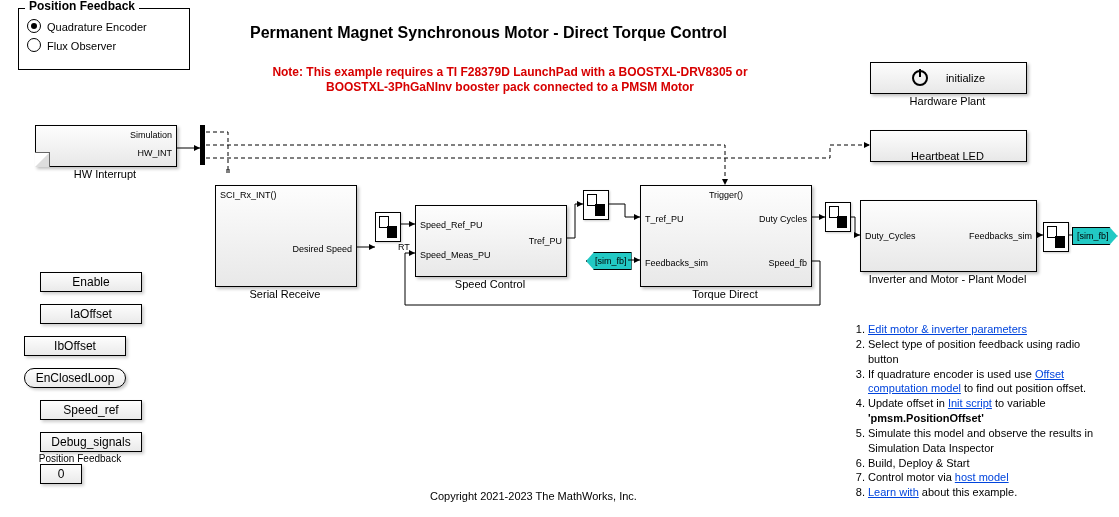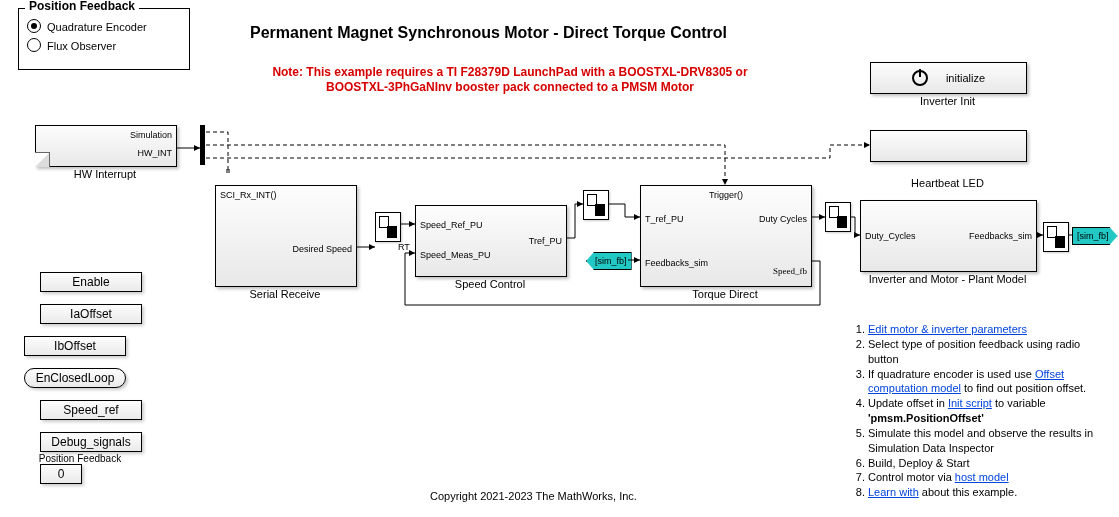--- a/index.html
+++ b/index.html
@@ -233,21 +233,21 @@
 
   <div class="rt-block" style="left:583px; top:190px;"></div>
 
   <div class="tag tag-left" style="left:586px; top:252px;">[sim_fb]</div>
 
   <div class="block" style="left:640px; top:185px; width:170px; height:100px;">
     <div class="port" style="left:50%; top:4px; transform:translateX(-50%);">Trigger()</div>
     <div class="port left" style="top:28px;">T_ref_PU</div>
     <div class="port left" style="top:72px;">Feedbacks_sim</div>
     <div class="port right" style="top:28px;">Duty Cycles</div>
-    <div class="port right" style="top:80px;font-family:Liberation Serif, serif;">Speed_fb</div>
+    <div class="port right" style="top:72px;">Speed_fb</div>
   </div>
   <div class="block-label" style="left:640px; top:288px; width:170px;">Torque Direct</div>
 
   <div class="rt-block" style="left:825px; top:202px;"></div>
 
   <div class="block" style="left:860px; top:200px; width:175px; height:70px;">
     <div class="port left" style="top:30px;">Duty_Cycles</div>
     <div class="port right" style="top:30px;">Feedbacks_sim</div>
   </div>
   <div class="block-label" style="left:850px; top:273px; width:195px;">Inverter and Motor - Plant Model</div>
@@ -255,24 +255,24 @@
   <div class="rt-block" style="left:1043px; top:222px;"></div>
 
   <div class="tag" style="left:1072px; top:227px;">[sim_fb]</div>
 
   <div class="block" style="left:870px; top:62px; width:155px; height:30px;">
     <div class="init-inner">
       <span class="pwr-icon"></span>
       <span>initialize</span>
     </div>
   </div>
-  <div class="block-label" style="left:870px; top:95px; width:155px;">Inverter Init</div>
+  <div class="block-label" style="left:870px; top:95px; width:155px;">Hardware Plant</div>
 
   <div class="block" style="left:870px; top:130px; width:155px; height:30px;"></div>
-  <div class="block-label" style="left:870px; top:177px; width:155px;">Heartbeat LED</div>
+  <div class="block-label" style="left:870px; top:150px; width:155px;">Heartbeat LED</div>
 
   <div class="thin-block" style="left:40px; top:240px;">Enable</div>
   <div class="thin-block" style="left:40px; top:272px;">IaOffset</div>
   <div class="thin-block" style="left:24px; top:304px;">IbOffset</div>
   <div class="thin-block" style="left:24px; top:336px;border-radius:10px;">EnClosedLoop</div>
   <div class="thin-block" style="left:40px; top:368px;">Speed_ref</div>
   <div class="thin-block" style="left:40px; top:400px;">Debug_signals</div>
   <div class="thin-block" style="left:40px; top:432px; width:40px;">0</div>
   <div class="thin-label" style="left:20px; top:453px;">Position Feedback</div>
 

